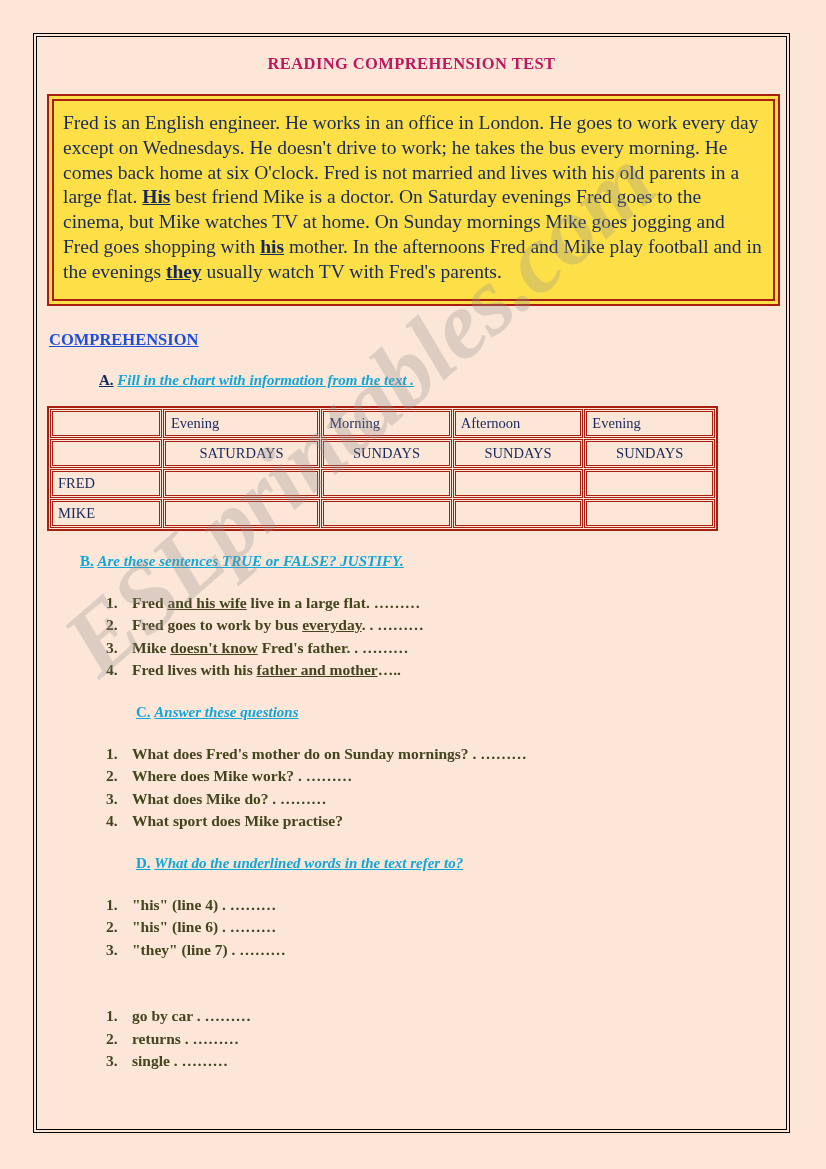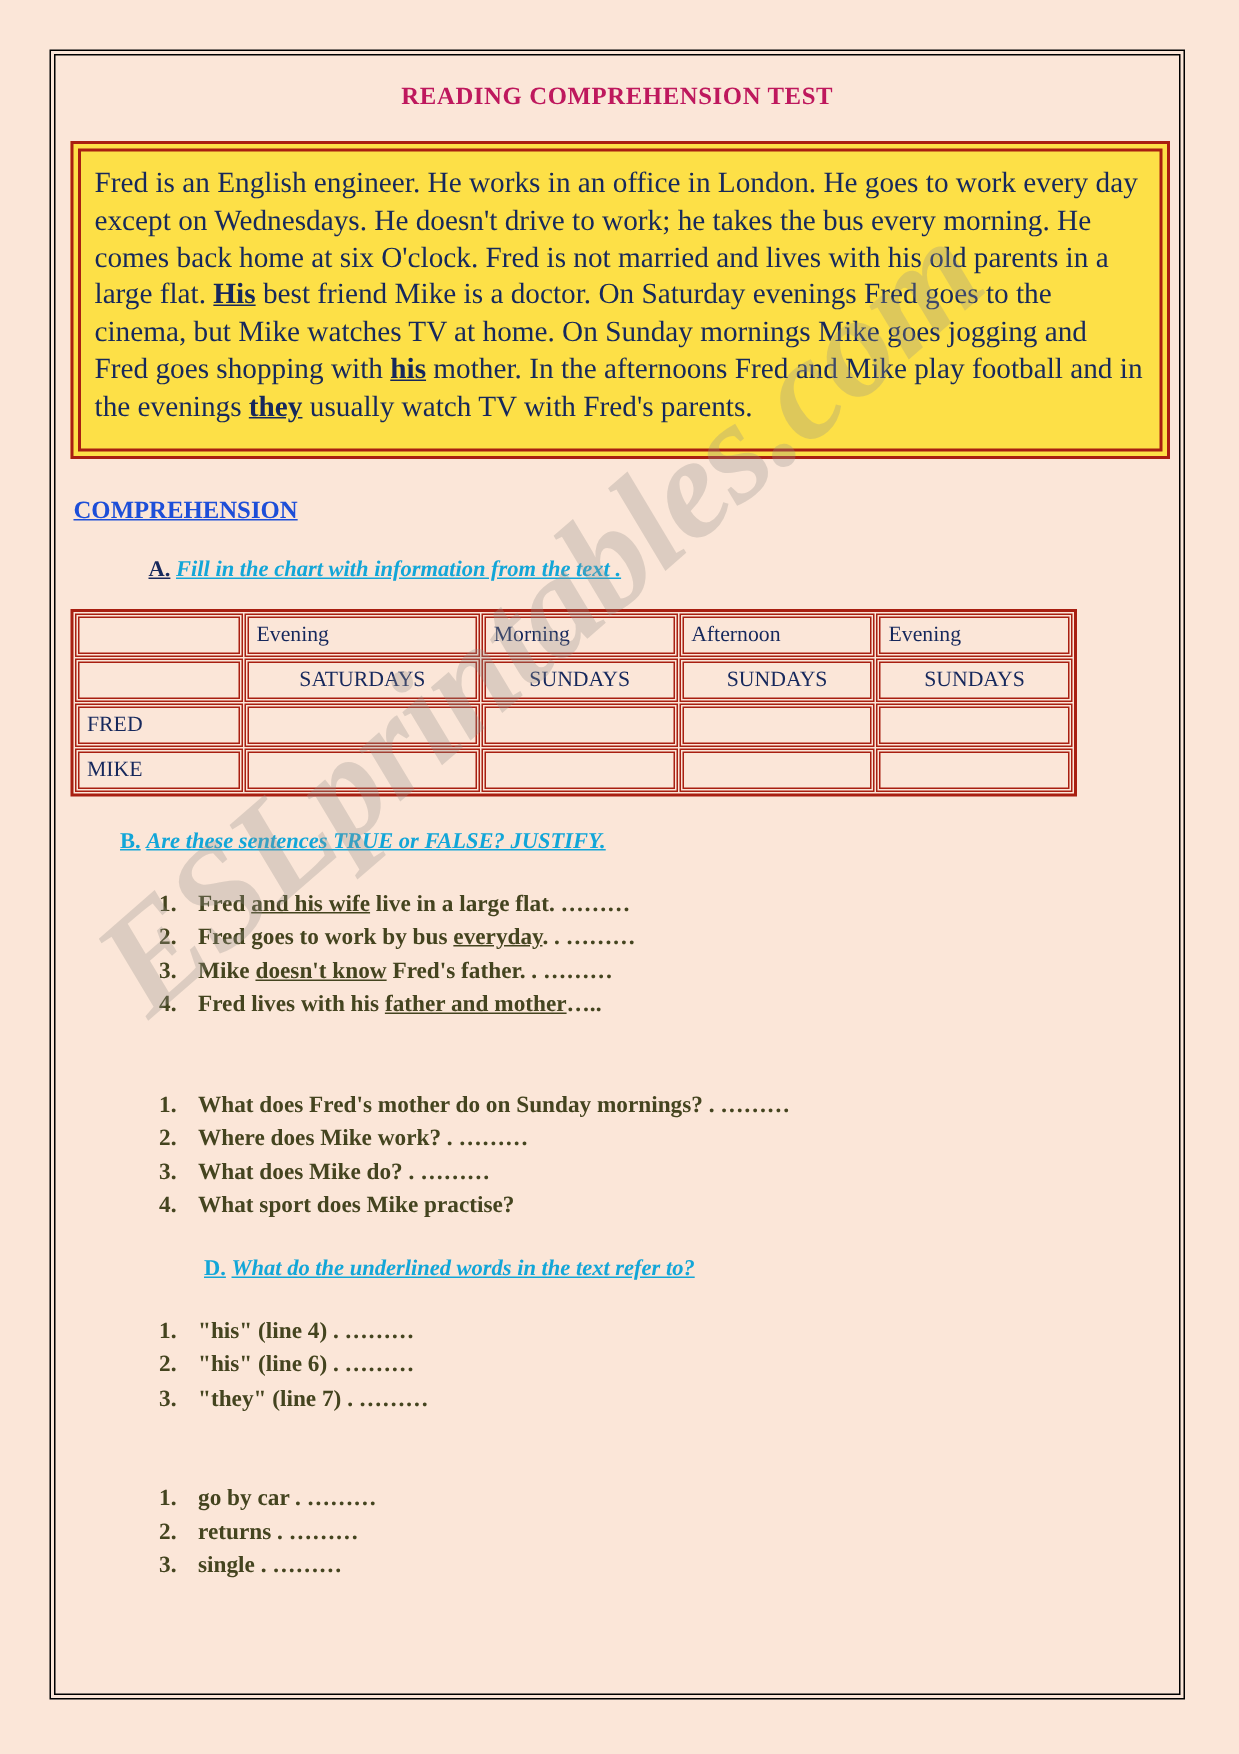--- a/index.html
+++ b/index.html
@@ -249,20 +249,24 @@
 
   <ol class="qlist">
       <li><span>Fred </span><u>and his wife</u><span> live in a large flat. ………</span></li>
       <li><span>Fred goes to work by bus </span><u>everyday</u><span>. . ………</span></li>
       <li><span>Mike </span><u>doesn't know</u><span> Fred's father. . ………</span></li>
       <li><span>Fred lives with his </span><u>father and mother</u><span>…..</span></li>
     </ol>
 
   <div class="gap-md"></div>
 
+  <div class="sec-head" style="margin-left:100px">
+    <span class="sec-letter cyan">C.</span>
+    <span class="sec-title">Answer these questions</span>
+  </div>
 
   <ol class="qlist">
       <li><span>What does Fred's mother do on Sunday mornings? . ………</span></li>
       <li><span>Where does Mike work? . ………</span></li>
       <li><span>What does Mike do? . ………</span></li>
       <li><span>What sport does Mike practise?</span></li>
     </ol>
 
   <div class="gap-md"></div>
 

